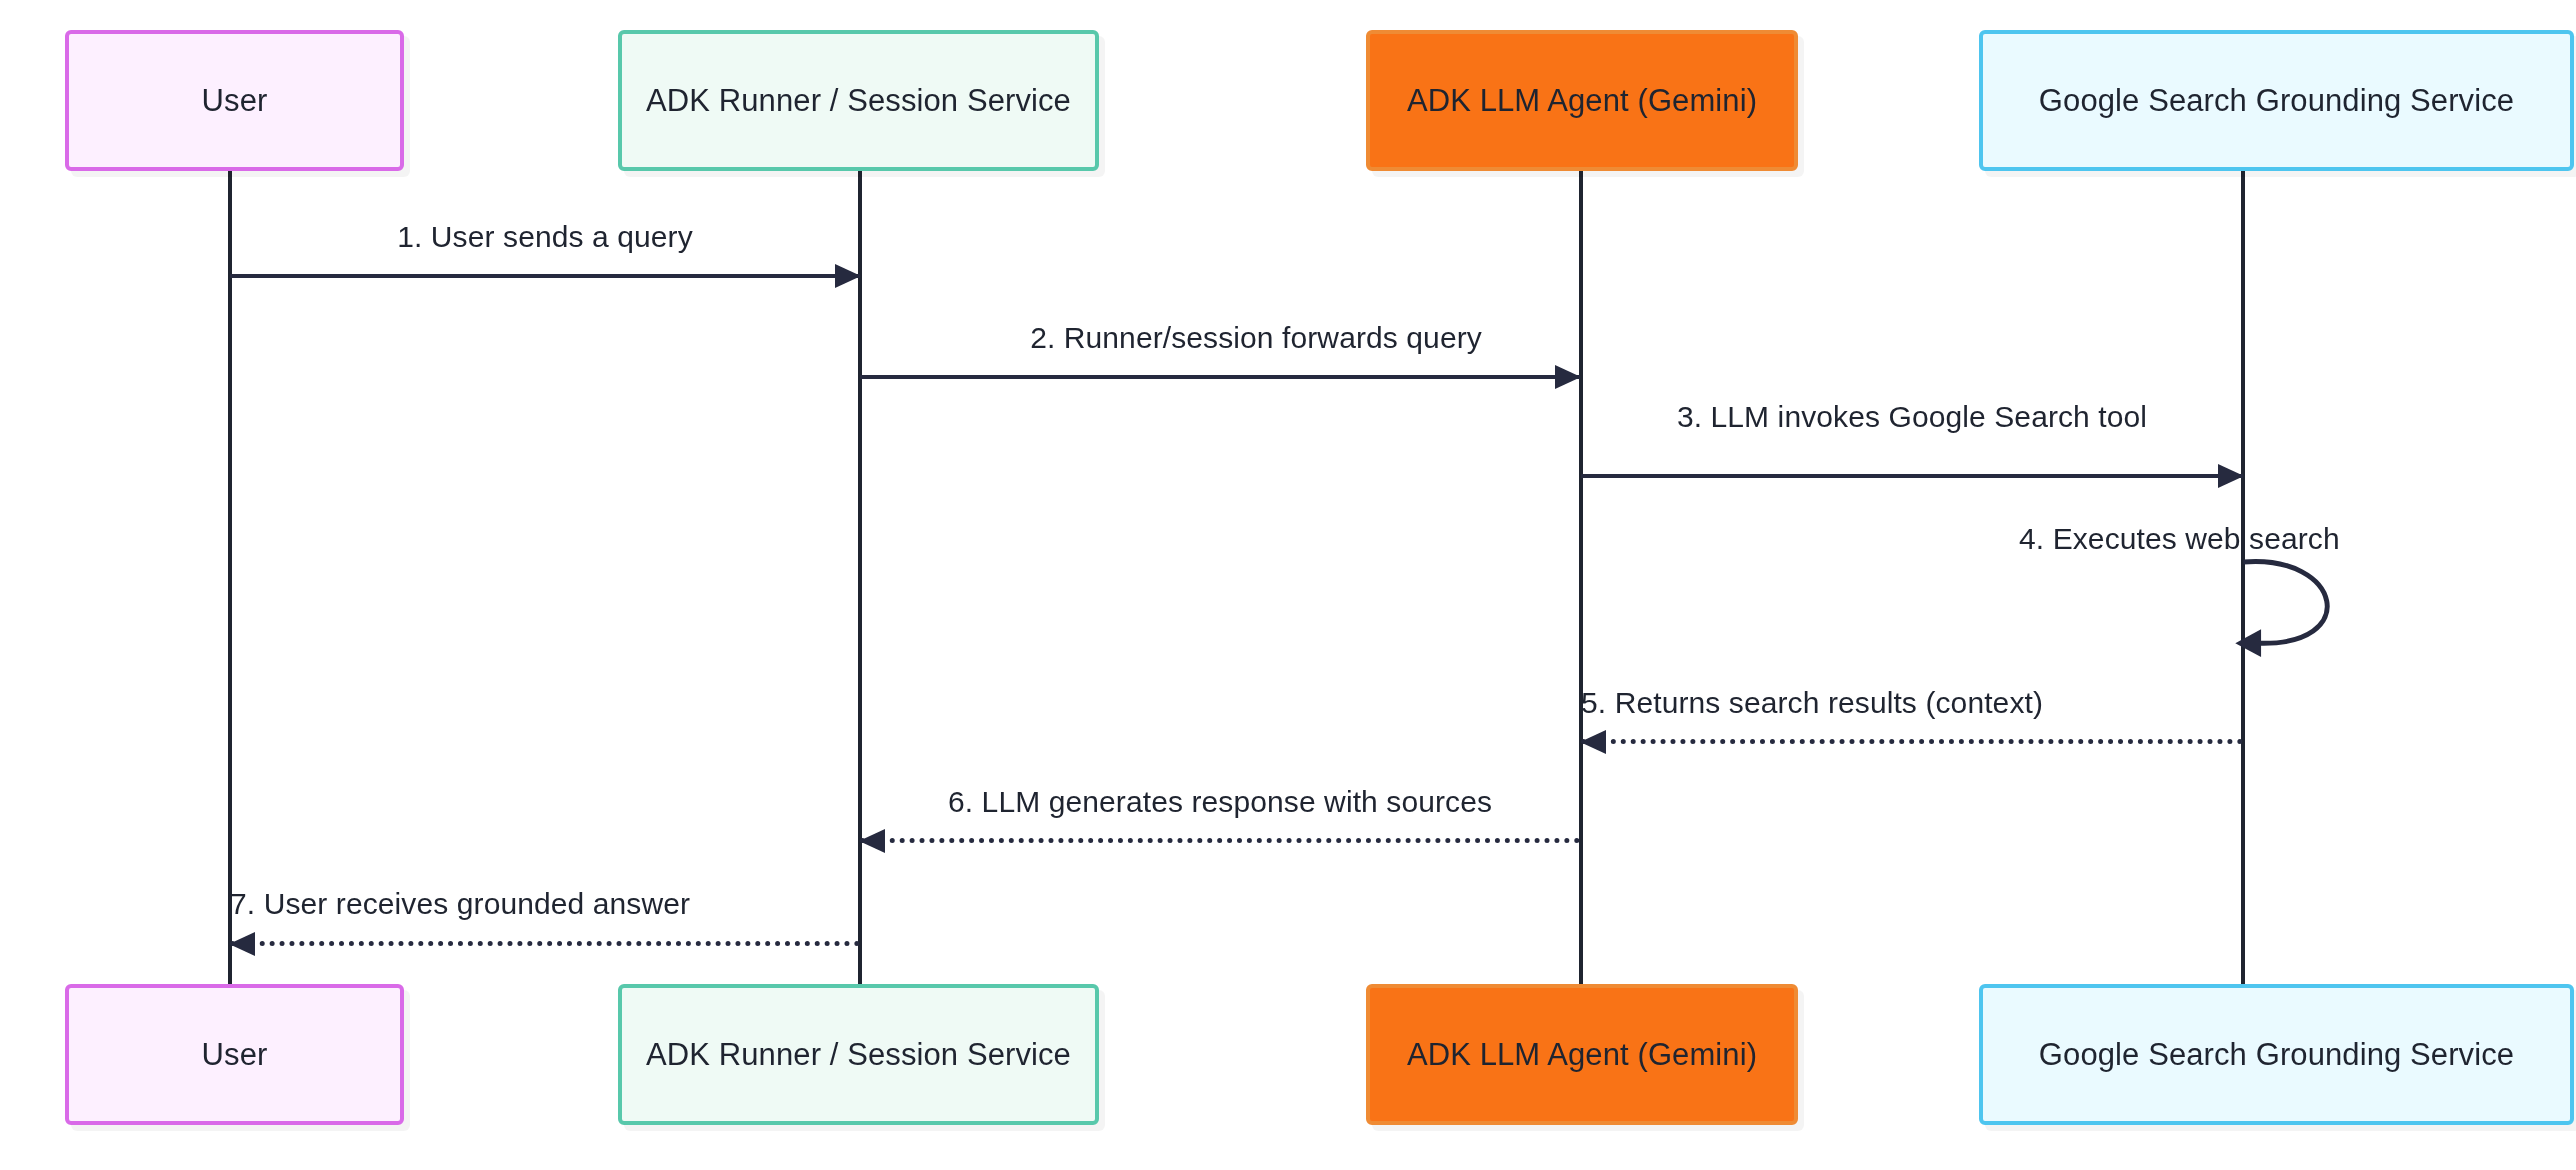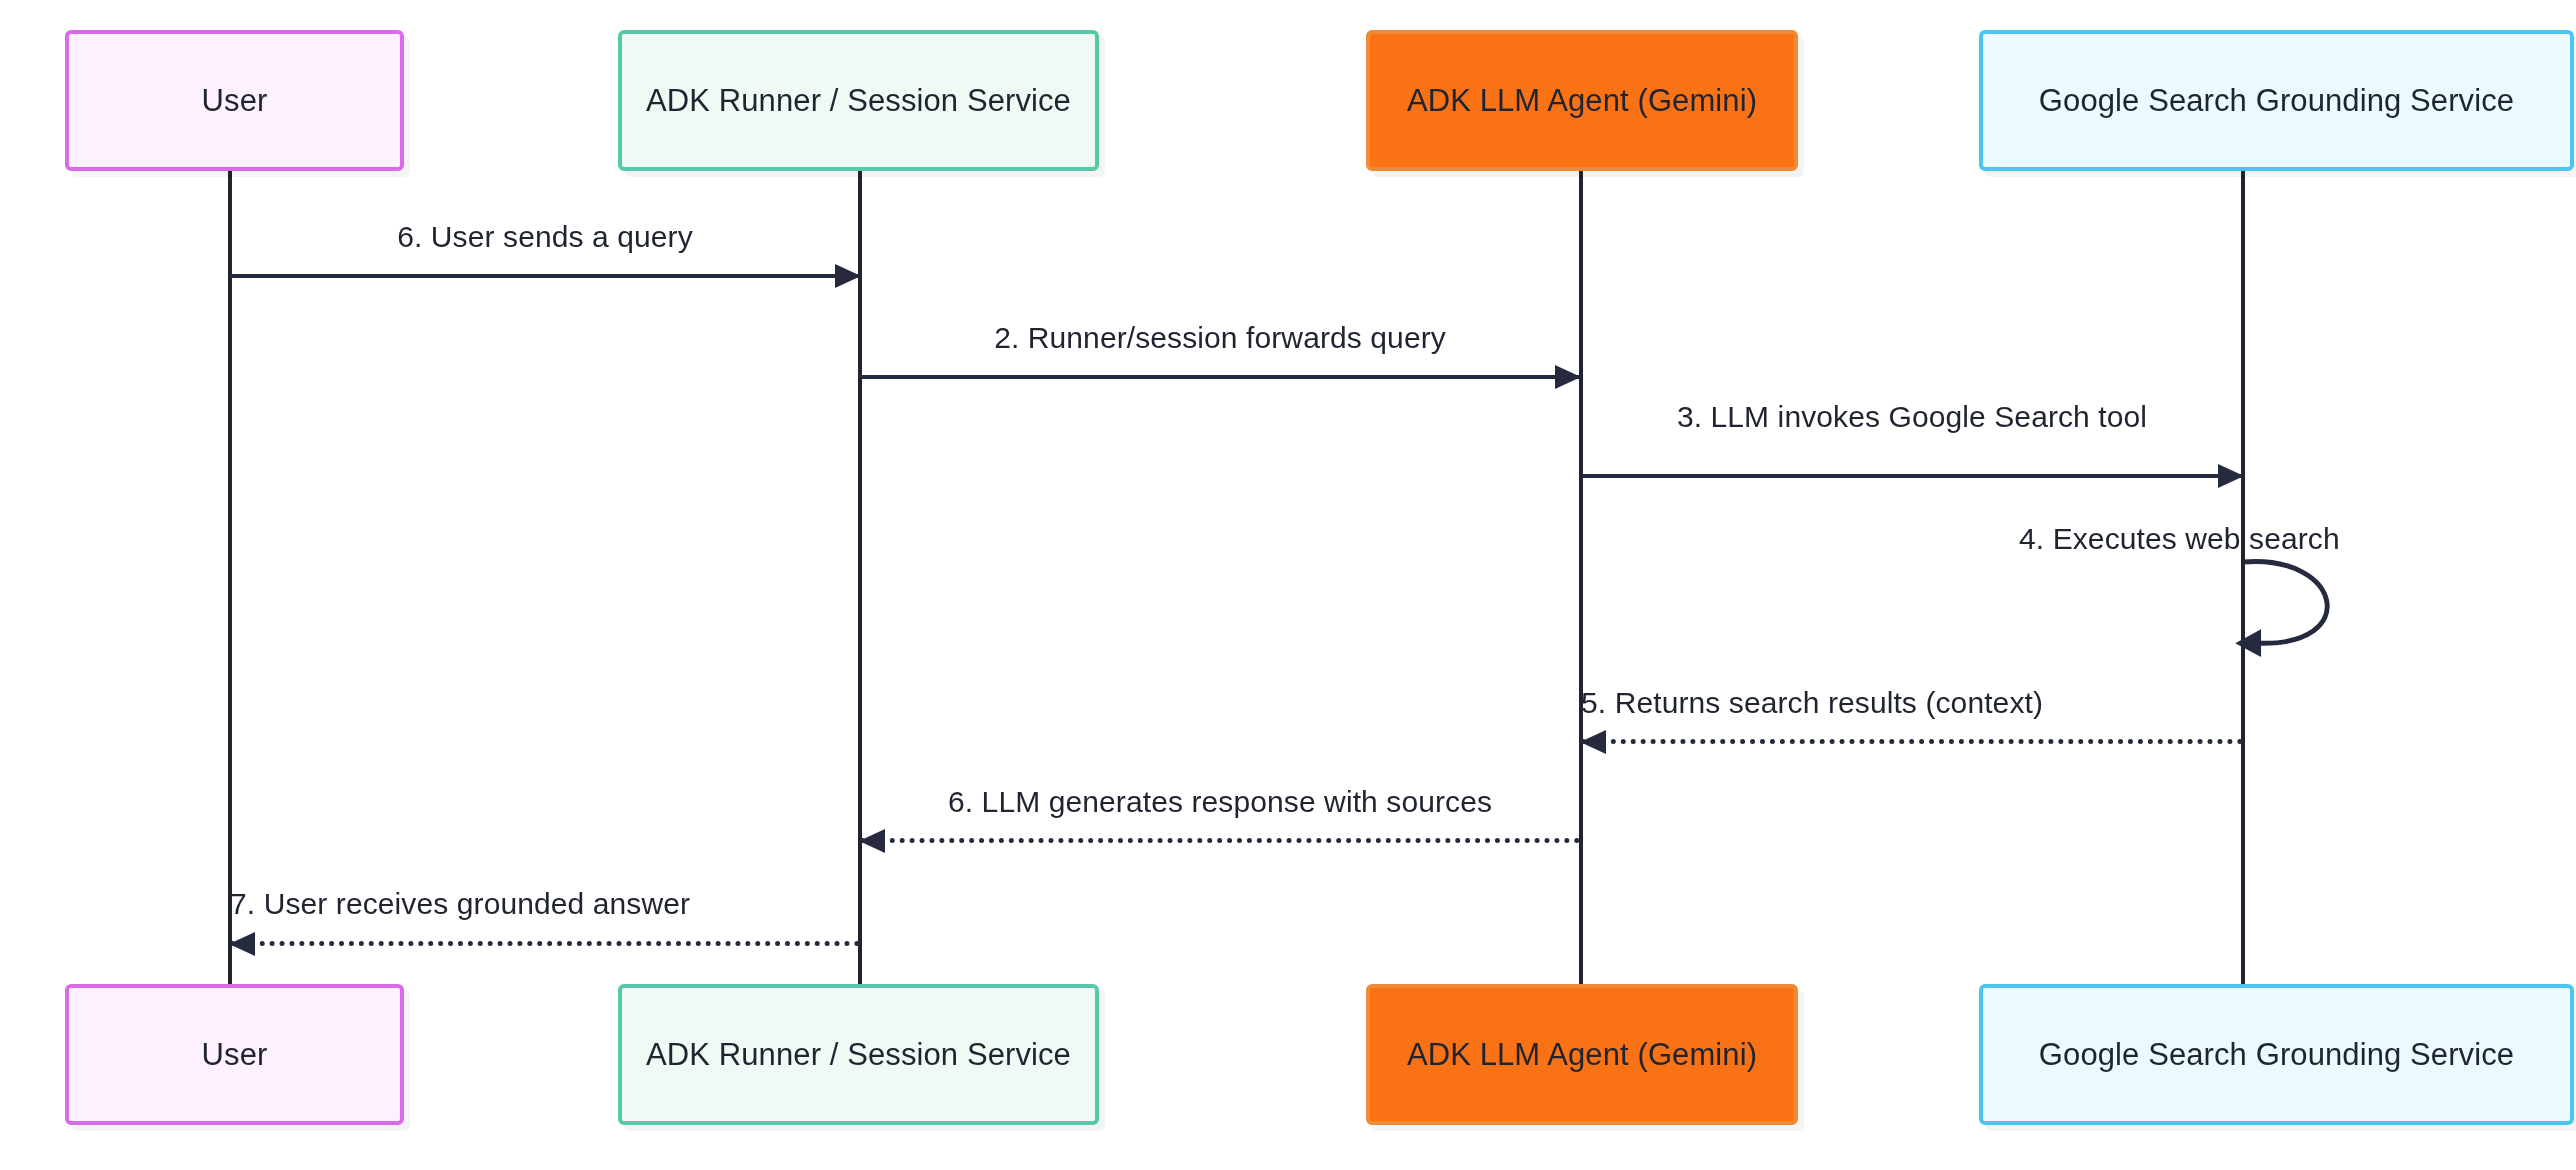--- a/index.html
+++ b/index.html
@@ -126,26 +126,26 @@
   <div class="participant p-agent" style="left:1366px; top:984px; width:432px; height:141px;">
     <span>ADK LLM Agent (Gemini)</span>
   </div>
   <div class="participant p-grounding" style="left:1979px; top:984px; width:595px; height:141px;">
     <span>Google Search Grounding Service</span>
   </div>
 
   <div class="msg solid" style="left:230px; top:274px; width:630px;">
     <span class="arrowhead right"></span>
   </div>
-  <div class="msg-label" style="left:230px; top:222px; width:630px; text-align:center;">6. User sends a query</div>
+  <div class="msg-label" style="left:230px; top:222px; width:630px; text-align:center;">1. User sends a query</div>
 
   <div class="msg solid" style="left:860px; top:375px; width:720px;">
     <span class="arrowhead right"></span>
   </div>
-  <div class="msg-label" style="left:860px; top:323px; width:720px; text-align:center;">2. Runner/session forwards query</div>
+  <div class="msg-label" style="left:896px; top:323px; width:720px; text-align:center;">2. Runner/session forwards query</div>
 
   <div class="msg solid" style="left:1581px; top:474px; width:662px;">
     <span class="arrowhead right"></span>
   </div>
   <div class="msg-label" style="left:1581px; top:402px; width:662px; text-align:center;">3. LLM invokes Google Search tool</div>
 
   <div class="selfloop" style="left:2233px; top:552px;">
     <svg width="179" height="109" viewBox="0 0 180 110">
       <path d="M 10 10 C 110 2, 130 96, 24 92" fill="none" stroke="#262a3f" stroke-width="5"></path>
       <polygon points="28,78 28,106 2,92" fill="#262a3f"></polygon>

